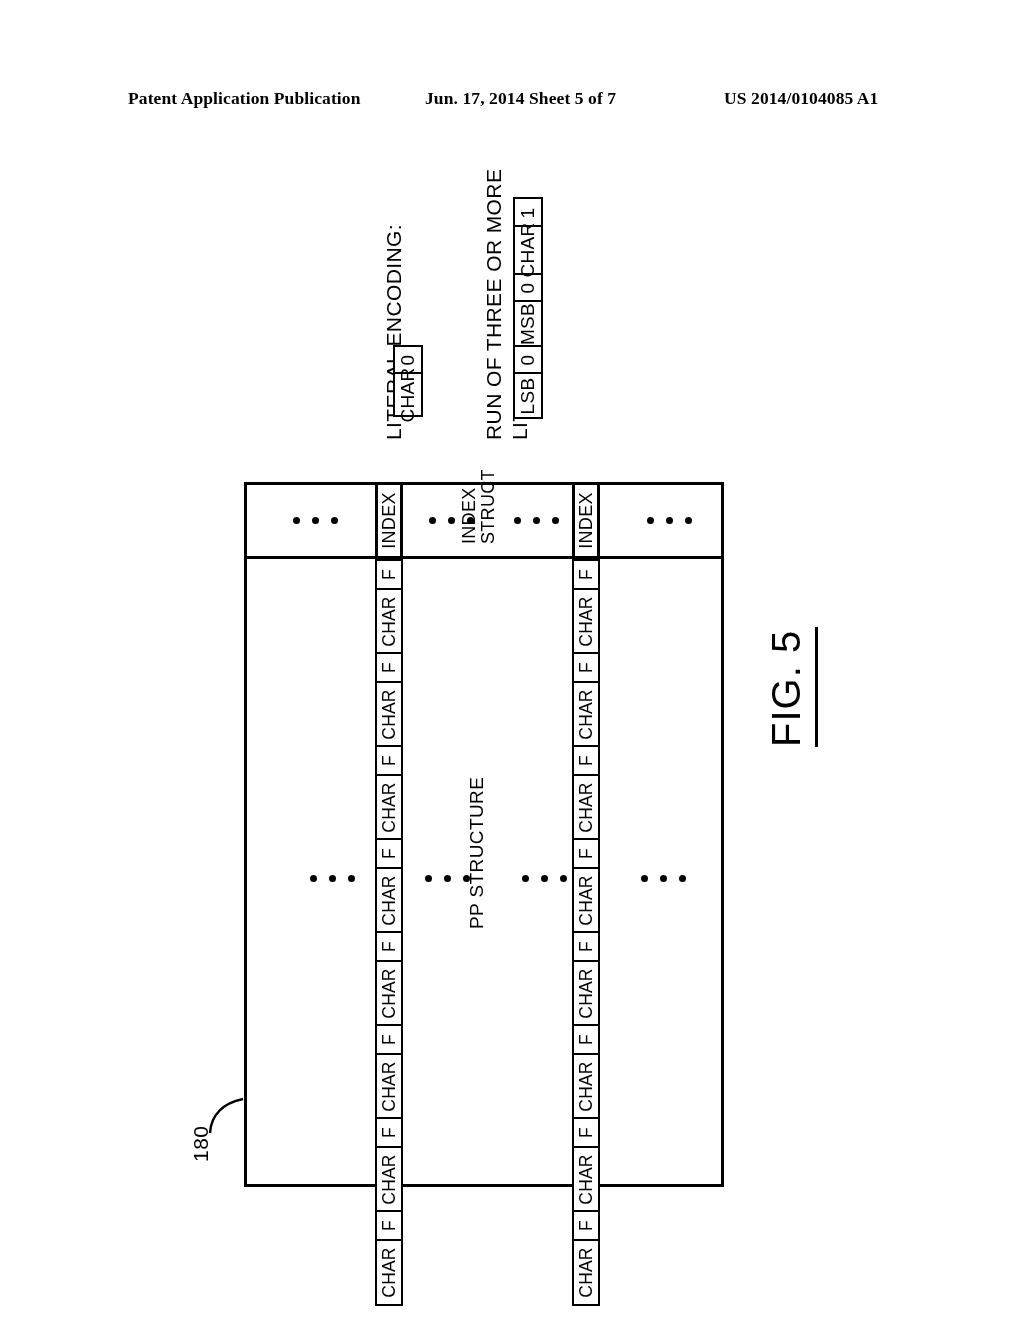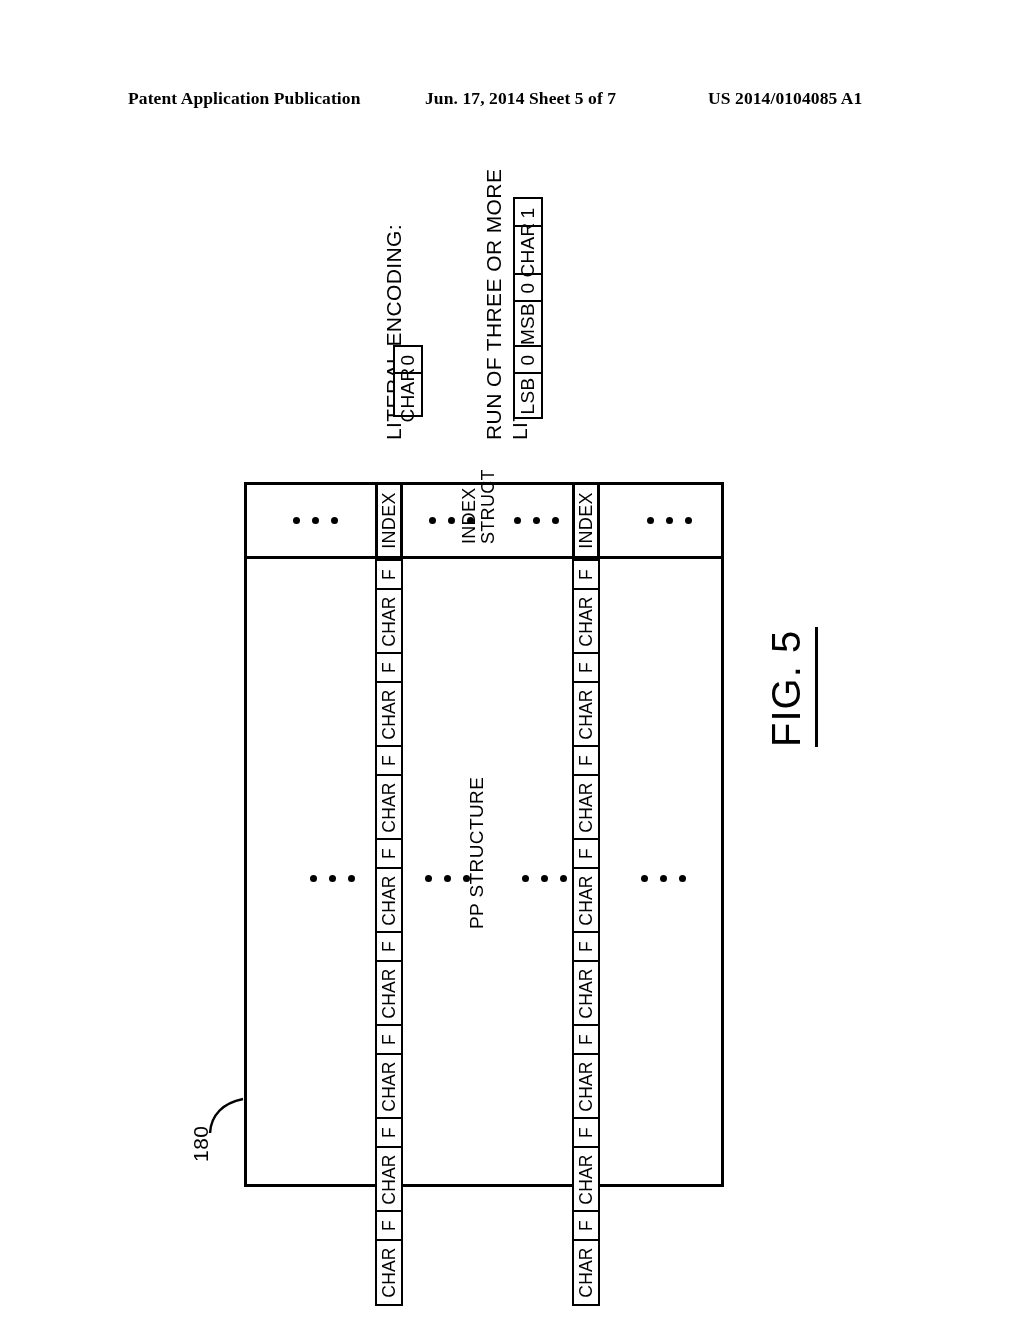--- a/index.html
+++ b/index.html
@@ -35,21 +35,21 @@
     left: 128px;
     top: 0;
   }
   .patent-header .ph-date {
     position: absolute;
     left: 425px;
     top: 0;
   }
   .patent-header .ph-num {
     position: absolute;
-    left: 708px;
+    left: 724px;
     top: 0;
   }
 
   
   .legend {
     position: absolute;
   }
   .legend-caption {
     position: absolute;
     font-size: 21px;

